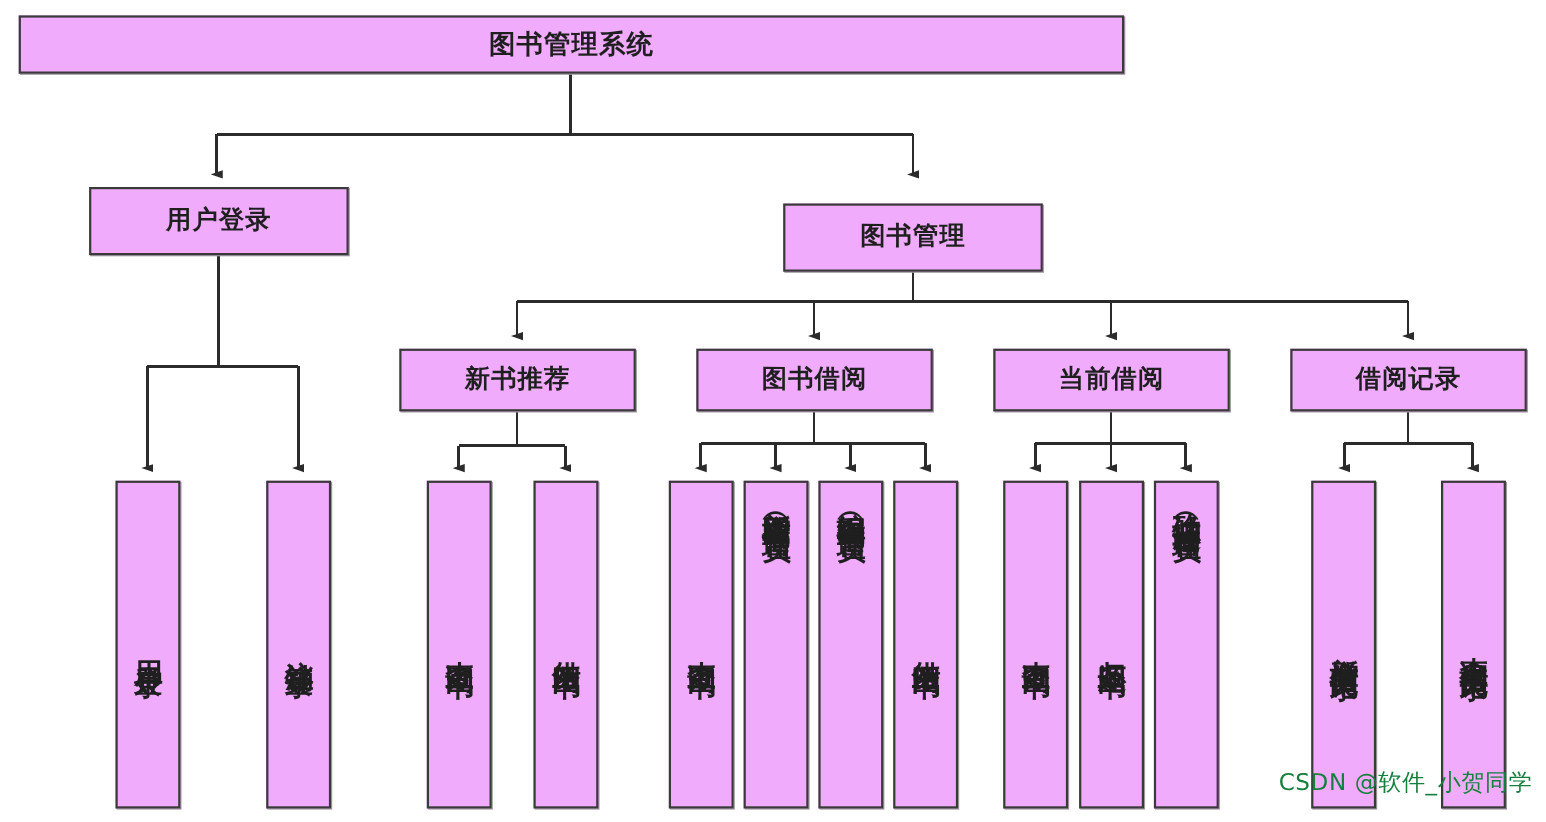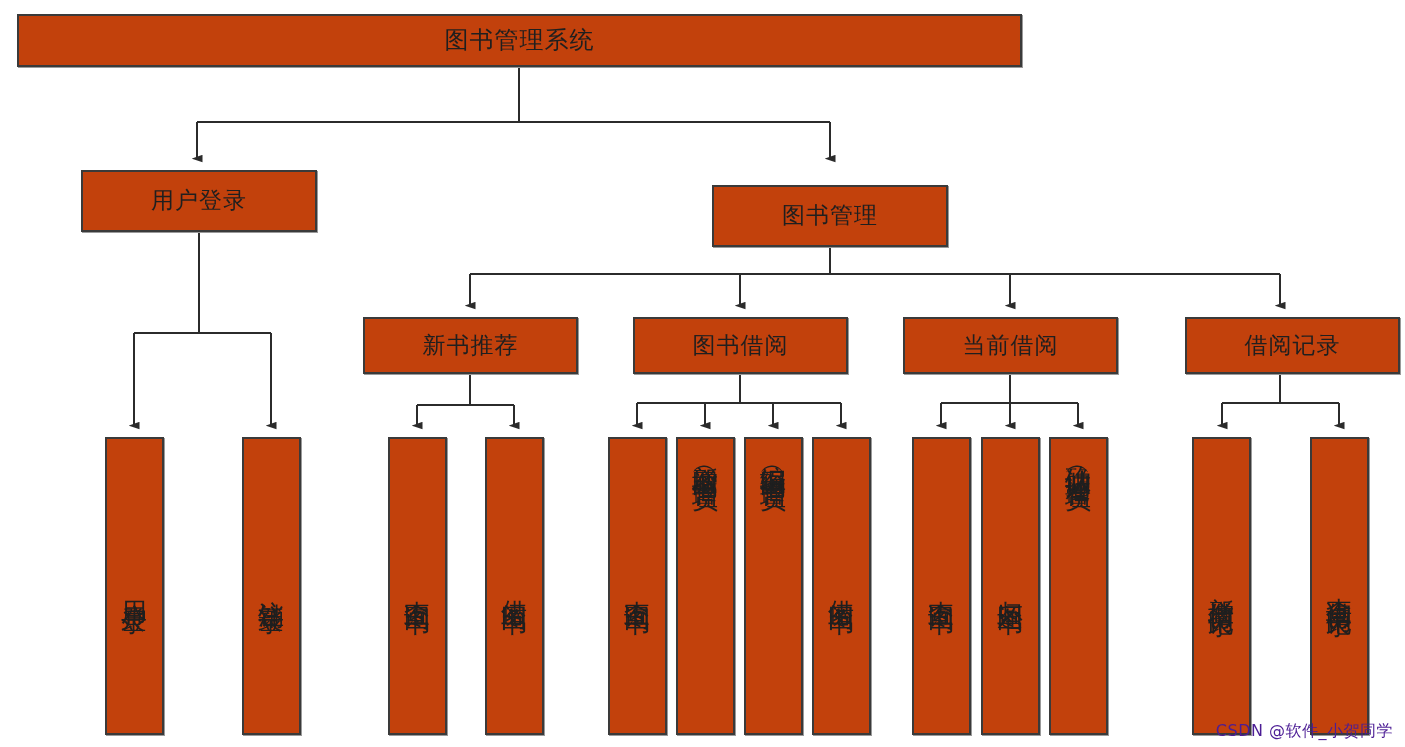--- a/index.html
+++ b/index.html
@@ -23,27 +23,28 @@
     position: absolute;
     left: 0;
     top: 0;
     width: 1405px;
     height: 747px;
     pointer-events: none;
   }
   .node {
     position: absolute;
     box-sizing: border-box;
-    background: #c2410c;
+    background: #f0abfc;
     border: 2px solid #3a3a3a;
     box-shadow: 1px 1px 0 0 #9a9a9a;
     display: flex;
     align-items: center;
     justify-content: center;
     z-index: 2;
+    font-weight: bold;
   }
   .node-label {
     font-family: "DejaVu Sans", "Liberation Sans", sans-serif;
     color: #1f1f1f;
     letter-spacing: 1px;
     text-align: center;
     line-height: 1.12;
     white-space: nowrap;
   }
   .node.horizontal .node-label {
@@ -64,23 +65,23 @@
     line-height: 1;
     display: block;
   }
   .node.vertical.center-v {
     align-items: center;
     padding-top: 0;
   }
   .watermark {
     position: absolute;
     right: 12px;
-    bottom: 5px;
-    font-size: 16px;
-    color: #4c1d95;
+    bottom: 22px;
+    font-size: 21px;
+    color: #15803d;
     letter-spacing: 0.5px;
     z-index: 5;
     white-space: nowrap;
     font-family: "DejaVu Sans", "Liberation Sans", sans-serif;
   }
 </style>
 </head>
 <body>
 
 <div id="diagram-root">
@@ -149,21 +150,21 @@
 
   <div class="node horizontal" style="left:363px; top:317px; width:215px; height:57px;">
     <span class="node-label">新书推荐</span>
   </div>
   <div class="node horizontal" style="left:903px; top:317px; width:215px; height:57px;">
     <span class="node-label">当前借阅</span>
   </div>
   <div class="node horizontal" style="left:633px; top:317px; width:215px; height:57px;">
     <span class="node-label">图书借阅</span>
   </div>
-  <div class="node horizontal" style="left:1173px; top:317px; width:215px; height:57px;margin-left:12px;">
+  <div class="node horizontal" style="left:1173px; top:317px; width:215px; height:57px;">
     <span class="node-label">借阅记录</span>
   </div>
 
   <div class="node vertical center-v" style="left:105px; top:437px; width:59px; height:298px;">
     <span class="node-label">用户登录</span>
   </div>
   <div class="node vertical center-v" style="left:242px; top:437px; width:59px; height:298px;">
     <span class="node-label">注销登录</span>
   </div>
 

